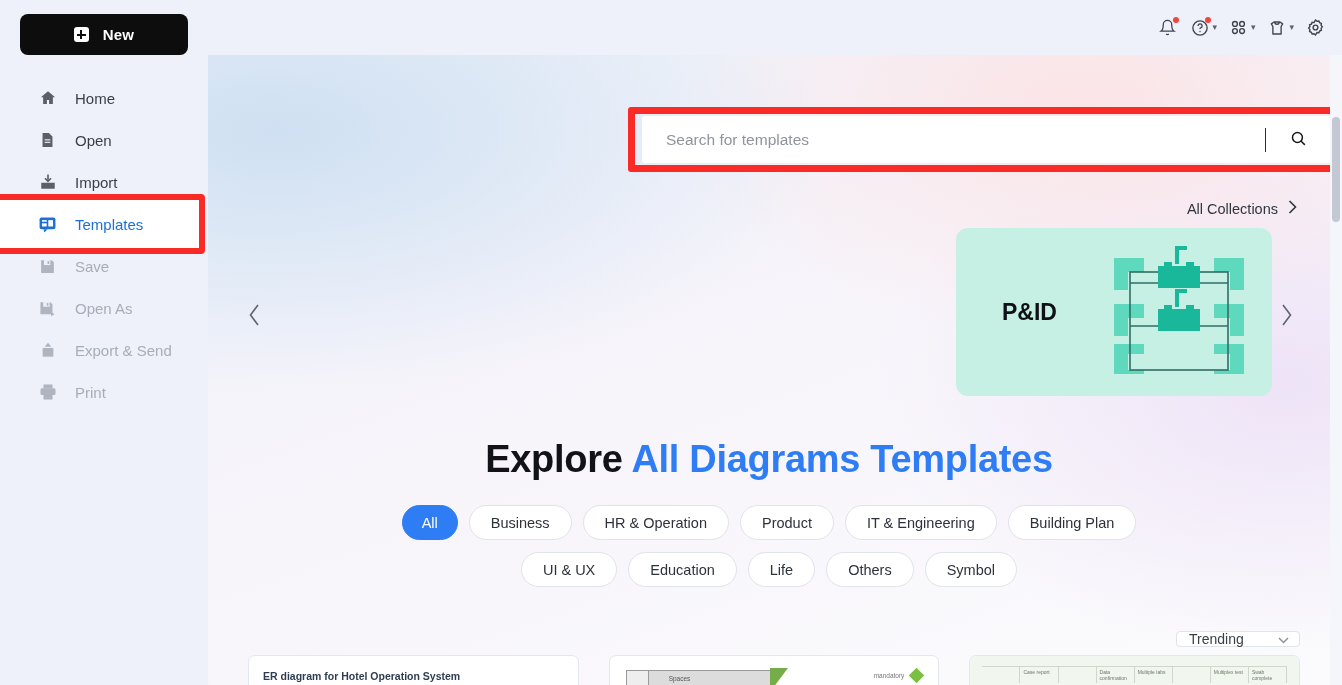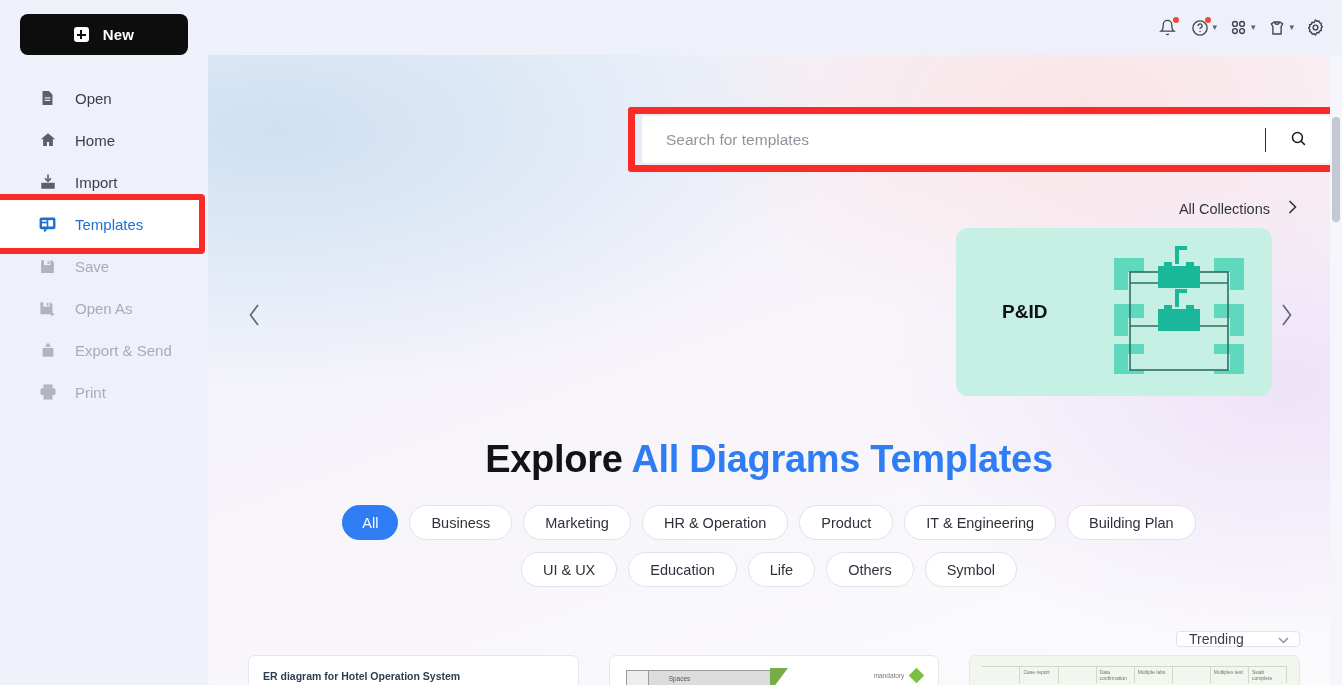--- a/index.html
+++ b/index.html
@@ -129,35 +129,35 @@
   .search-divider { width: 1px; height: 24px; background: #2a2d33; }
   .search-btn {
     width: 64px; height: 47px;
     display: flex; align-items: center; justify-content: center;
     cursor: pointer; background: transparent; border: none;
   }
 
   
   .all-collections {
     position: absolute; right: 33px; top: 145px;
-    display: flex; align-items: center; gap: 18px;
+    display: flex; align-items: center; gap: 10px;
     font-size: 14.5px; color: #2f3440; cursor: pointer;
   }
   .carousel-card {
     position: absolute;
     left: 748px; top: 173px;
     width: 316px; height: 168px;
     background: #c6f0e4;
     border-radius: 12px;
     display: flex; align-items: center;
     cursor: pointer;
   }
   .carousel-card .cc-title {
     position: absolute; left: 46px; top: 50%; transform: translateY(-50%);
-    font-size: 19px; font-weight: 700; color: #0e1116;
+    font-size: 23px; font-weight: 700; color: #0e1116;
   }
   .carousel-card .cc-art { position: absolute; left: 150px; top: 12px; }
   .car-arrow {
     position: absolute; top: 248px;
     font-size: 26px; color: #5e6470; cursor: pointer;
     user-select: none; line-height: 1;
     font-family: "DejaVu Sans", sans-serif;
   }
   .car-arrow.left { left: 40px; }
   .car-arrow.right { left: 1072px; }
@@ -252,36 +252,36 @@
 
     <div class="new-btn">
       <span class="plus-box"></span>
       <span class="lbl">New</span>
     </div>
 
     <div class="nav">
 
       <div class="nav-item">
         <span class="ico">
+          <svg width="18" height="18" viewBox="0 0 24 24" fill="#5b6068">
+              <path d="M12 3 2.5 11h3v9h5v-5.5h3V20h5v-9h3z"></path>
+            </svg>
+        </span>
+        <span class="txt">Home</span>
+      </div>
+
+      <div class="nav-item">
+        <span class="ico">
           <svg width="17" height="18" viewBox="0 0 24 24" fill="#5b6068">
               <path d="M5 2h9l5 5v15H5z"></path>
               <rect x="8" y="11" width="8" height="1.6" fill="#eef1f9"></rect>
               <rect x="8" y="14.5" width="8" height="1.6" fill="#eef1f9"></rect>
             </svg>
         </span>
         <span class="txt">Open</span>
-      </div>
-
-      <div class="nav-item">
-        <span class="ico">
-          <svg width="18" height="18" viewBox="0 0 24 24" fill="#5b6068">
-              <path d="M12 3 2.5 11h3v9h5v-5.5h3V20h5v-9h3z"></path>
-            </svg>
-        </span>
-        <span class="txt">Home</span>
       </div>
 
       <div class="nav-item">
         <span class="ico">
           <svg width="18" height="18" viewBox="0 0 24 24" fill="#5b6068">
               <path d="M3 13h18v8H3z"></path>
               <path d="M12 2v7M8 7l4 4 4-4" stroke="#5b6068" stroke-width="2.2" fill="none"></path>
             </svg>
         </span>
         <span class="txt">Import</span>
@@ -487,21 +487,20 @@
 
       <div class="explore">
         <span>Explore</span>
         <span class="blue">All Diagrams Templates</span>
       </div>
 
       <div class="chips">
         <div class="chip-row">
           <div class="chip active">All</div>
           <div class="chip">Business</div>
-          <div class="chip">Marketing</div>
           <div class="chip">HR &amp; Operation</div>
           <div class="chip">Product</div>
           <div class="chip">IT &amp; Engineering</div>
           <div class="chip">Building Plan</div>
         </div>
         <div class="chip-row">
           <div class="chip">UI &amp; UX</div>
           <div class="chip">Education</div>
           <div class="chip">Life</div>
           <div class="chip">Others</div>

